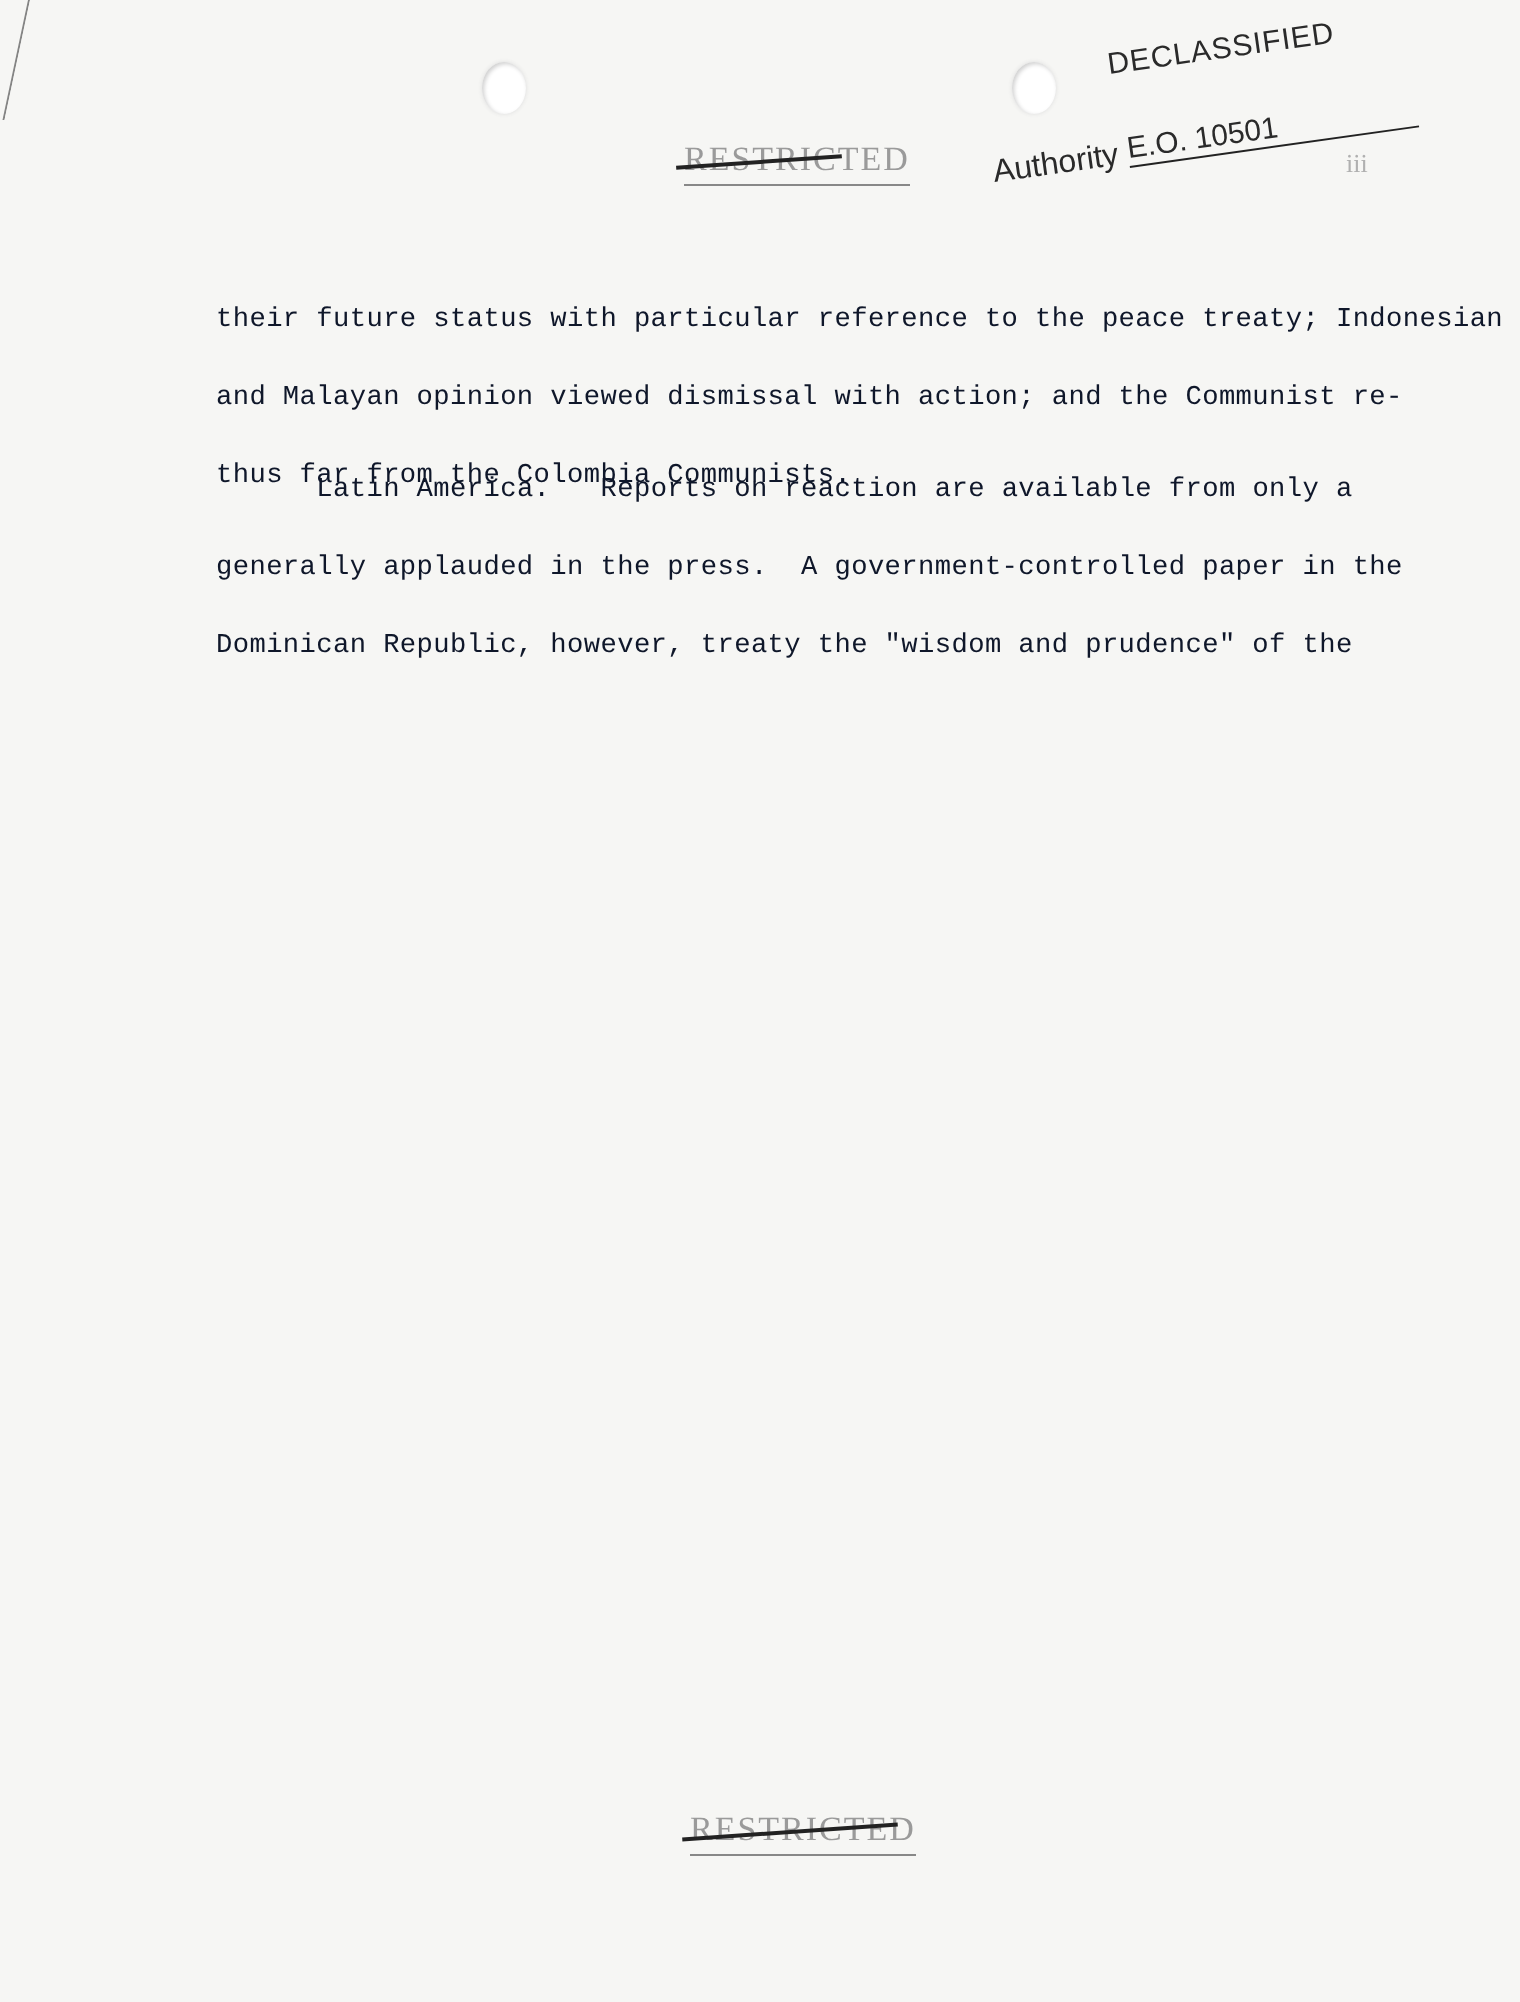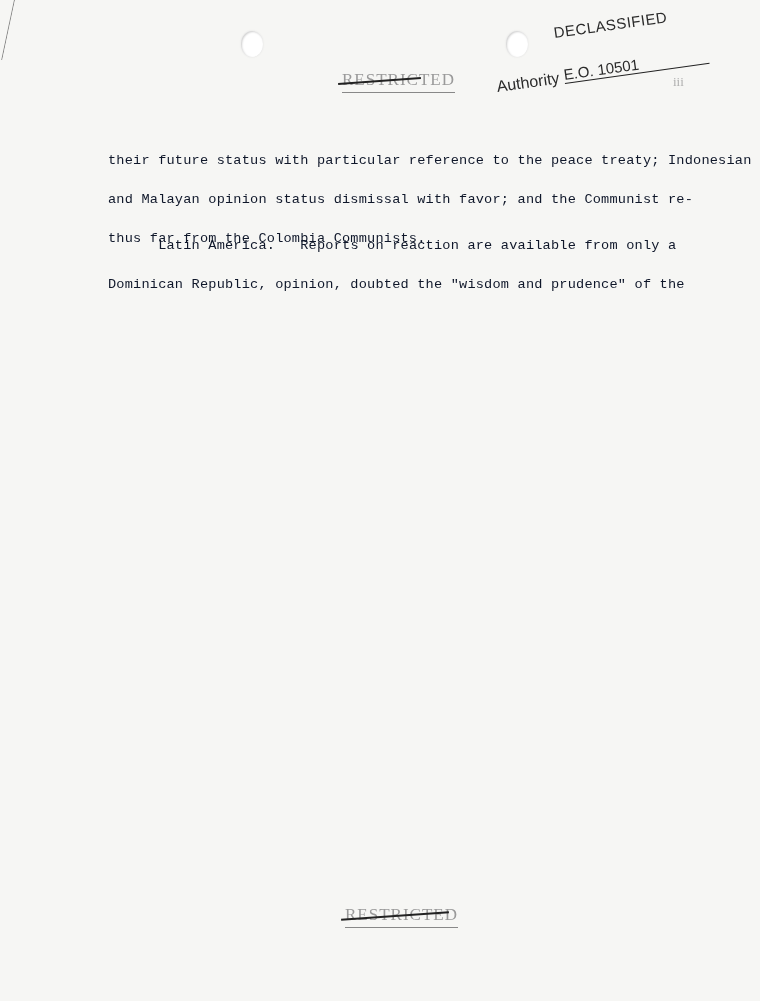--- a/index.html
+++ b/index.html
@@ -69,26 +69,27 @@
 <div>
   <div class="stamp stamp-title">DECLASSIFIED</div>
   <div class="stamp stamp-auth">Authority</div>
   <div class="stamp stamp-eo">E.O. 10501</div>
 </div>
 
 <div class="page-number">iii</div>
 
 <div class="body-text p1">
 <div>their future status with particular reference to the peace treaty; Indonesian</div>
-<div>and Malayan opinion status dismissal with favor; and the Communist re-</div>
+<div>and Malayan opinion viewed dismissal with action; and the Communist re-</div>
 <div>thus far from the Colombia Communists.</div>
 </div>
 
 <div class="body-text p2">
 <div><span>      </span><span class="heading-ul">Latin America.</span><span>   Reports on reaction are available from only a</span></div>
-<div>Dominican Republic, opinion, doubted the "wisdom and prudence" of the</div>
+<div>generally applauded in the press.  A government-controlled paper in the</div>
+<div>Dominican Republic, however, treaty the "wisdom and prudence" of the</div>
 </div>
 
 <div class="restricted" style="left:345px; top:905px;">
   <span>RESTRICTED</span>
   <span class="strike" style="right:8%;"></span>
   <span class="underline"></span>
 </div>
 
 </body></html>

